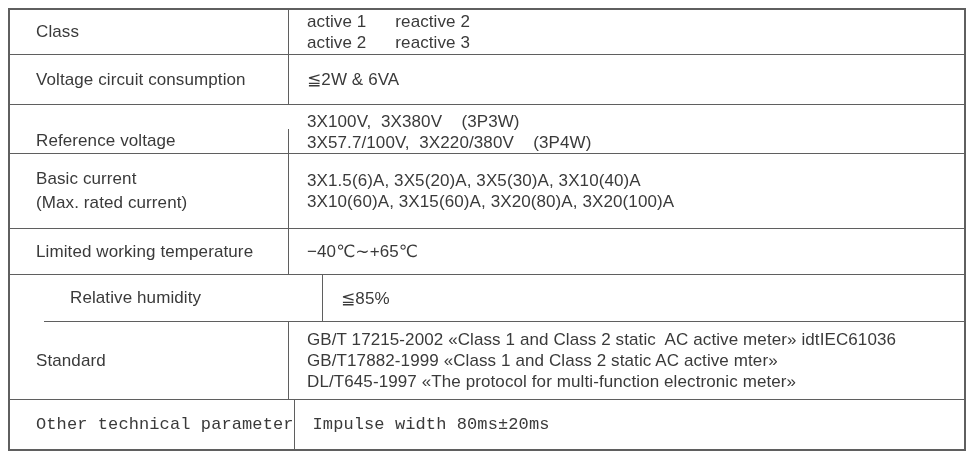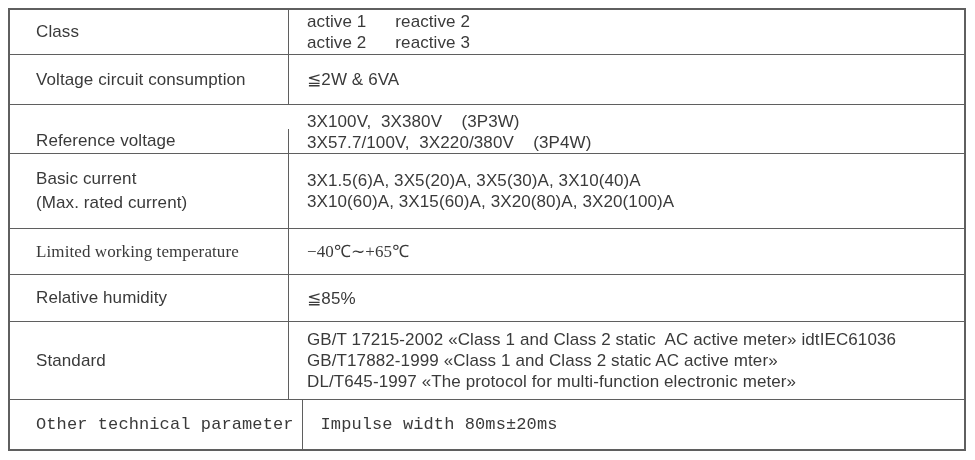--- a/index.html
+++ b/index.html
@@ -33,34 +33,34 @@
     display: flex;
     flex-direction: row;
     border-bottom: 1.5px solid var(--border);
     flex: 0 0 auto;
   }
   .row:last-child { border-bottom: none; font-family: Liberation Mono, monospace; }
   .r1 { height: 45px; }
   .r2 { height: 50px; justify-content: space-between; }
   .r3 { height: 49px; align-items: flex-end; }
   .r4 { height: 75px; }
-  .r5 { height: 46px; font-family: Liberation Serif, serif; }
-  .r6 { height: 47px; }
+  .r5 { height: 46px; }
+  .r6 { height: 47px; margin-left: 34px; }
   .r7 { height: 78px; }
   .r8 { height: 49px; }
   .cell {
     display: flex;
     flex-direction: column;
     justify-content: center;
   }
   .cell.label {
     flex: 0 0 279px;
     border-right: 1.5px solid var(--border);
     padding-left: 26px;
-    padding-right: 8px;
+    padding-right: 0;
   }
   .cell.value {
     flex: 1 1 auto;
     padding-left: 18px;
     padding-right: 6px;
   }
   .line {
     white-space: pre;
     font-size: 17px;
     line-height: 21px;

